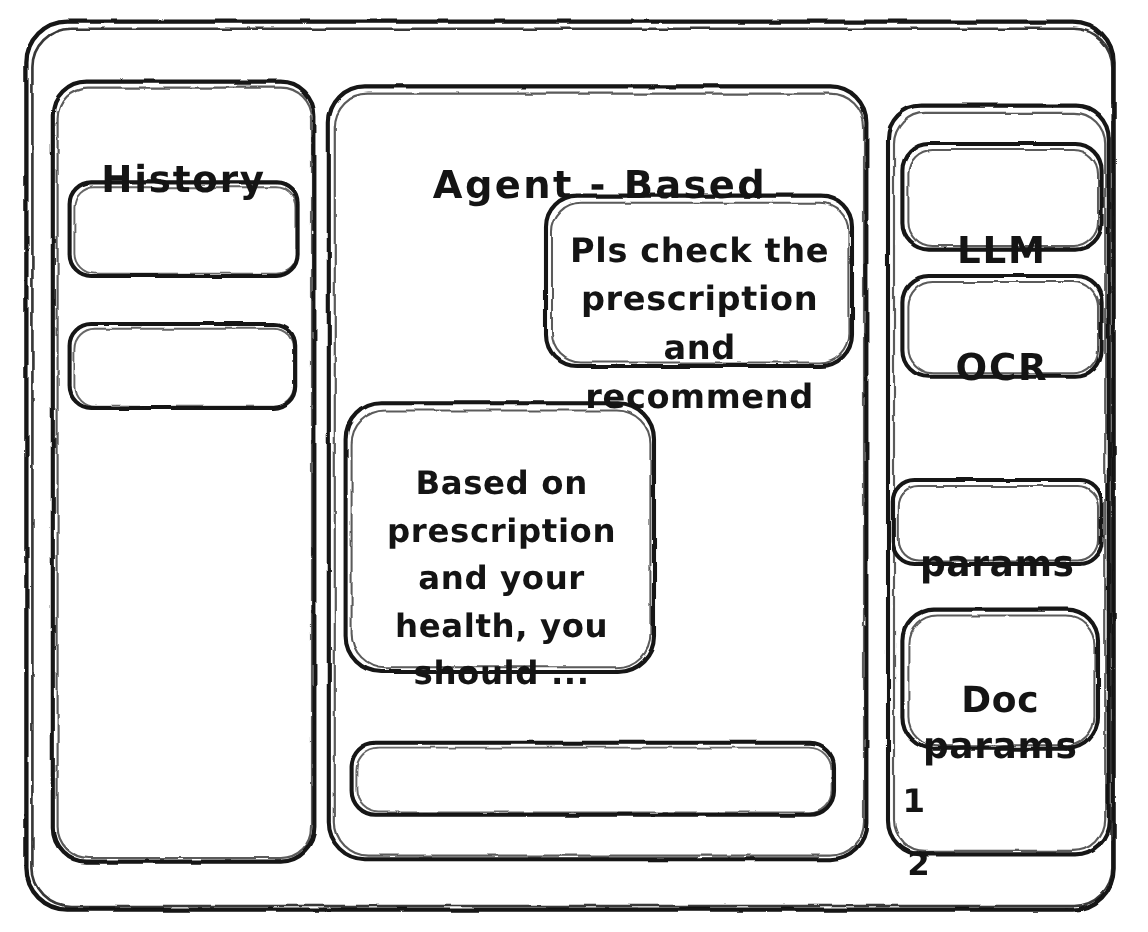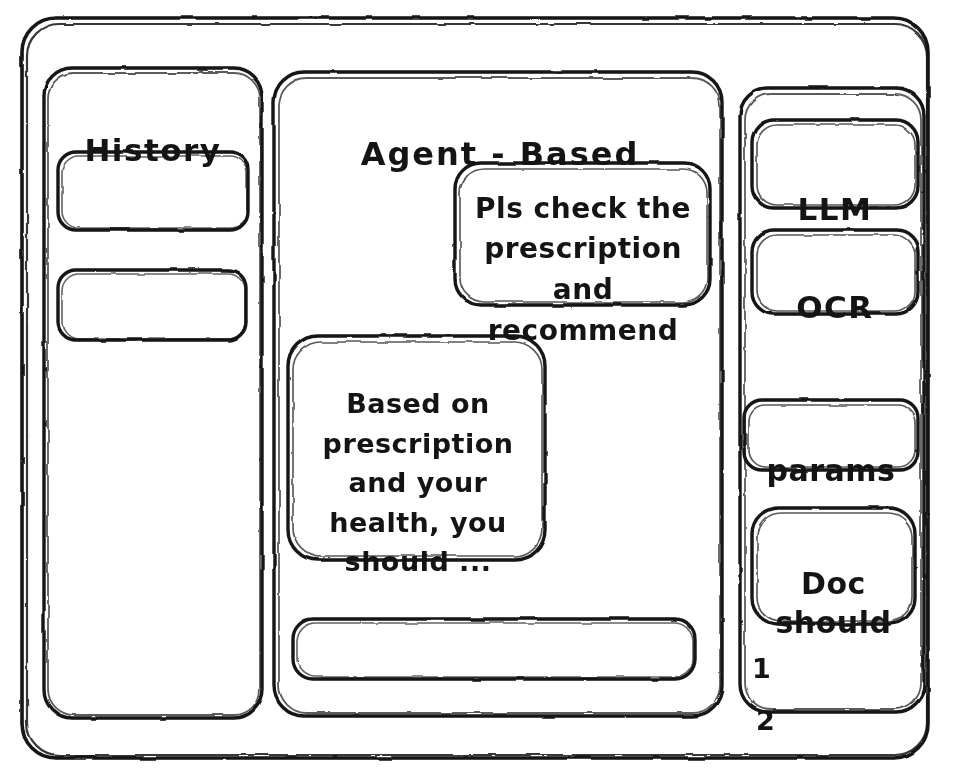--- a/index.html
+++ b/index.html
@@ -162,17 +162,17 @@
 
 <div class="sketch-label empty-slot-text" id="composer-text" placeholder=""></div>
 
 <div class="sketch-label" id="llm-label">LLM</div>
 
 <div class="sketch-label" id="ocr-label">OCR</div>
 
 <div class="sketch-label" id="params-label">params</div>
 
 <div class="sketch-label" id="docsource-label">Doc
-should</div>
+params</div>
 
 <div class="sketch-label" id="doc-item-1">1</div>
 
 <div class="sketch-label" id="doc-item-2">2</div>
 
 </body></html>

